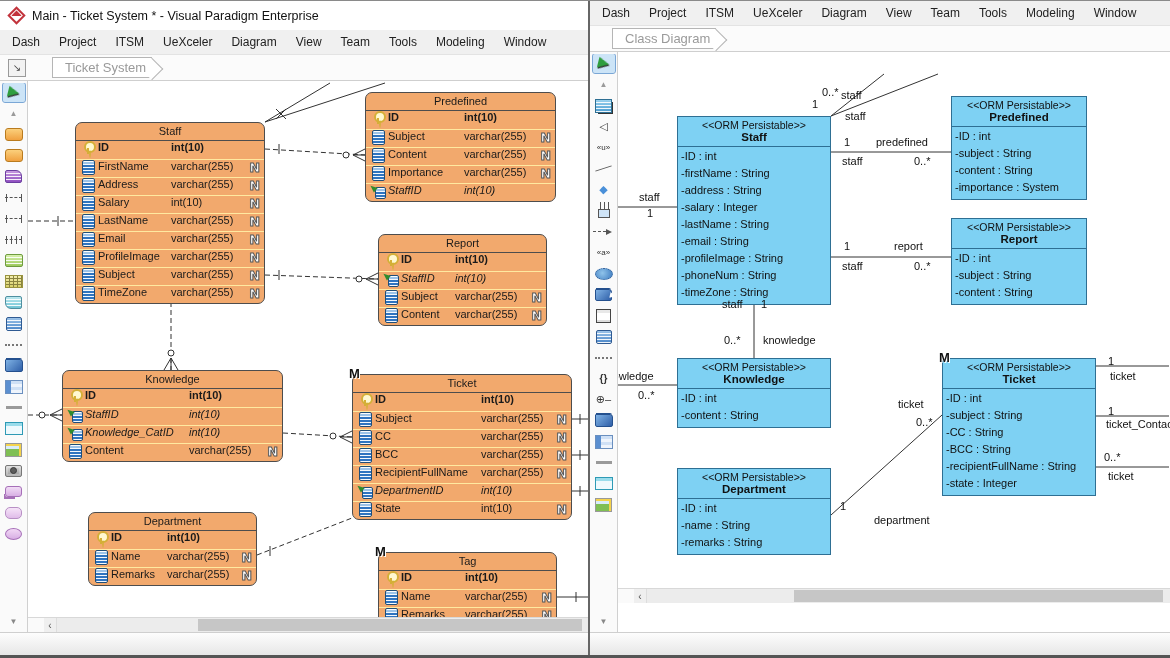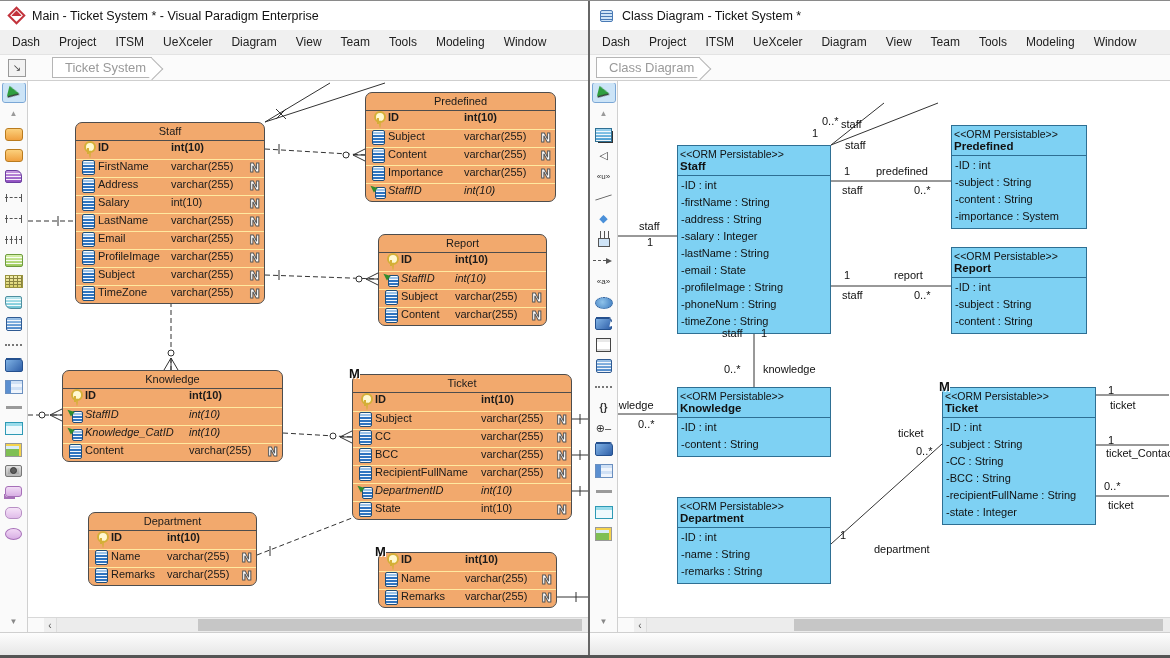--- a/index.html
+++ b/index.html
@@ -17,21 +17,21 @@
     background-image:repeating-linear-gradient(180deg,transparent 0 2px,#4a7ab5 2px 3px)}
   
   .menubar{height:25px;background:#f0f0f0;display:flex;align-items:center;gap:19px;padding-left:12px;overflow:hidden;flex:none;border-bottom:1px solid #e3e3e3}
   .mitem{font-size:12px;color:#222;white-space:nowrap;flex:none}
   
   .crumbbar{height:26px;display:flex;align-items:center;background:#fbfbfb;border-bottom:1px solid #cfcfcf;flex:none;position:relative}
   .cornerbtn{width:18px;height:18px;margin-left:8px;border:1px solid #9a9a9a;background:#f2f2f2;font-size:10px;color:#444;display:flex;align-items:center;justify-content:center;flex:none}
   .crumb{position:relative;display:inline-flex;align-items:center;height:21px;padding:0 6px 0 12px;border:1px solid #b5b5b5;border-right:none;background:#fff;color:#9a9a9a;font-size:13px;white-space:nowrap}
   .crumb::after{content:"";position:absolute;right:-8px;top:2.5px;width:15px;height:15px;border-top:1px solid #b5b5b5;border-right:1px solid #b5b5b5;transform:rotate(45deg);background:#fff}
   .crumb-lab{position:relative;z-index:2}
-  .ml26{margin-left:26px}.ml6{margin-left:6px}
+  .ml26{margin-left:26px}.ml6{margin-left:22px}
   
   .workarea{flex:1;display:flex;min-height:0}
   .toolcol{width:28px;background:#fafafa;border-right:1px solid #d0d0d0;display:flex;flex-direction:column;align-items:center;padding-top:2px;flex:none}
   .tools{flex:1;display:flex;flex-direction:column;align-items:center;gap:2px;overflow:hidden;width:100%}
   .ticon{width:22px;height:19px;flex:none;display:flex;align-items:center;justify-content:center;font-size:9px;color:#555;position:relative}
   .ticon.sel{background:#cce4f7;outline:1px solid #7aa7d6;border-radius:2px}
   .tdown{height:15px;font-size:8px;color:#888;flex:none}
   .canvascol{flex:1;display:flex;flex-direction:column;min-width:0}
   .canvas{position:relative;background:#fff;height:536px;overflow:hidden;flex:none}
   .svglayer{position:absolute;left:0;top:0;pointer-events:none}
@@ -84,21 +84,21 @@
   .icon-col::before{content:"";position:absolute;left:1px;top:0;width:11px;height:13px;border:1px solid #1f4e79;border-radius:2px;background-image:repeating-linear-gradient(180deg,rgba(255,255,255,.95) 0 1px,transparent 1px 3px),linear-gradient(180deg,#9cc3e8 0 3px,#2f74c0 3px)}
   .icon-fk::before{content:"";position:absolute;left:4px;top:3px;width:9px;height:10px;border:1px solid #1f4e79;border-radius:2px;background-image:repeating-linear-gradient(180deg,rgba(255,255,255,.95) 0 1px,transparent 1px 3px),linear-gradient(180deg,#9cc3e8 0 3px,#2f74c0 3px)}
   .icon-fk::after{content:"";position:absolute;left:-2px;top:-2px;width:0;height:0;border:3px solid transparent;border-bottom:7px solid #2e8b2e;transform:rotate(-50deg)}
   .ename{white-space:nowrap}
   .etype{position:absolute;left:var(--tl);white-space:nowrap}
   .b{font-weight:bold}.i{font-style:italic}
   .nbadge{margin-left:auto;font-weight:800;font-size:12.5px;color:#fff;-webkit-text-stroke:1px #5a5a5a;text-shadow:0 0 1px #555;flex:none;padding-right:2px;font-family:"DejaVu Sans",sans-serif}
   .mbadge{position:absolute;left:-4px;top:-9px;font-weight:bold;font-size:13px;color:#111;text-shadow:1px 1px 0 #fff,-1px -1px 0 #fff}
   
   .cls{position:absolute;background:#7ed1f3;border:1px solid #2e6f93;font-size:11px;color:#111}
-  .chead{border-bottom:1px solid #2e6f93;text-align:left;padding:2px 2px 3px}
+  .chead{border-bottom:1px solid #2e6f93;text-align:center;padding:2px 2px 3px}
   .cst{font-size:10.5px;white-space:nowrap}
   .cnm{font-weight:bold;font-size:11.5px}
   .cattrs{padding:1px 0 3px}
   .cattr{line-height:15px;padding:1px 3px;white-space:nowrap}
   .albl{position:absolute;font-size:11px;color:#111;white-space:nowrap}
   
   .pkgstrip{position:absolute;left:0;top:0;right:0;height:22px;background:#fff;border-bottom:1px solid #aaa;display:flex;align-items:center;z-index:5}
   .pkgbox{border:1px solid #333;background:#fff;font-size:11px;padding:0 5px;height:17px;line-height:16px;margin-left:6px;white-space:nowrap}
   .mag{width:7px;height:7px;border:1px solid #999;border-radius:50%;position:relative;margin-left:7px;flex:none}
   .mag::after{content:"";position:absolute;width:4px;height:1px;background:#999;right:-3px;bottom:-1px;transform:rotate(35deg)}
@@ -458,20 +458,21 @@
                   <span class="eicon icon-col"></span>
                   <span class="ename">Remarks</span>
                   <span class="etype">varchar(255)</span>
                   <span class="nbadge">N</span>
                 </div>
               </div>
           </div>
 
           <div class="etable" style="left:350px;top:471px;width:179px;--tl:86px">
             <span class="mbadge">M</span>
+            <div class="ehead">Tag</div>
             <div>
 
                 <div class="erow">
                   <span class="eicon icon-key"></span>
                   <span class="ename b">ID</span>
                   <span class="etype b">int(10)</span>
 
                 </div>
 
                 <div class="erow">
@@ -496,24 +497,20 @@
           <div class="strack">
             <div class="sthumb" style="left:141px;width:384px"></div>
           </div>
         </div>
       </div>
     </div>
     <div class="statusbar"></div>
   </div>
 
   <div class="win win-right">
-    <div class="titlebar">
-      <span class="diag-ico"></span>
-      <span>Class Diagram - Ticket System *</span>
-    </div>
     <div class="menubar">
 
     <span class="mitem">Dash</span>
         <span class="mitem">Project</span>
         <span class="mitem">ITSM</span>
         <span class="mitem">UeXceler</span>
         <span class="mitem">Diagram</span>
         <span class="mitem">View</span>
         <span class="mitem">Team</span>
         <span class="mitem">Tools</span>
@@ -577,21 +574,21 @@
               <div class="cst">&lt;&lt;ORM Persistable&gt;&gt;</div>
               <div class="cnm">Staff</div>
             </div>
             <div class="cattrs">
 
             <div class="cattr">-ID : int</div>
                 <div class="cattr">-firstName : String</div>
                 <div class="cattr">-address : String</div>
                 <div class="cattr">-salary : Integer</div>
                 <div class="cattr">-lastName : String</div>
-                <div class="cattr">-email : State</div>
+                <div class="cattr">-email : String</div>
                 <div class="cattr">-profileImage : String</div>
                 <div class="cattr">-phoneNum : String</div>
                 <div class="cattr">-timeZone : String</div>
               </div>
           </div>
 
           <div class="cls" style="left:333px;top:44px;width:136px">
             <div class="chead">
               <div class="cst">&lt;&lt;ORM Persistable&gt;&gt;</div>
               <div class="cnm">Predefined</div>

